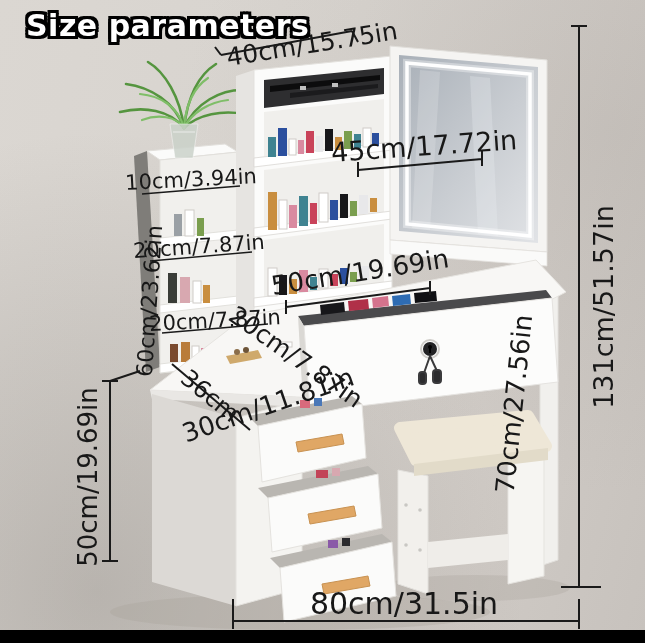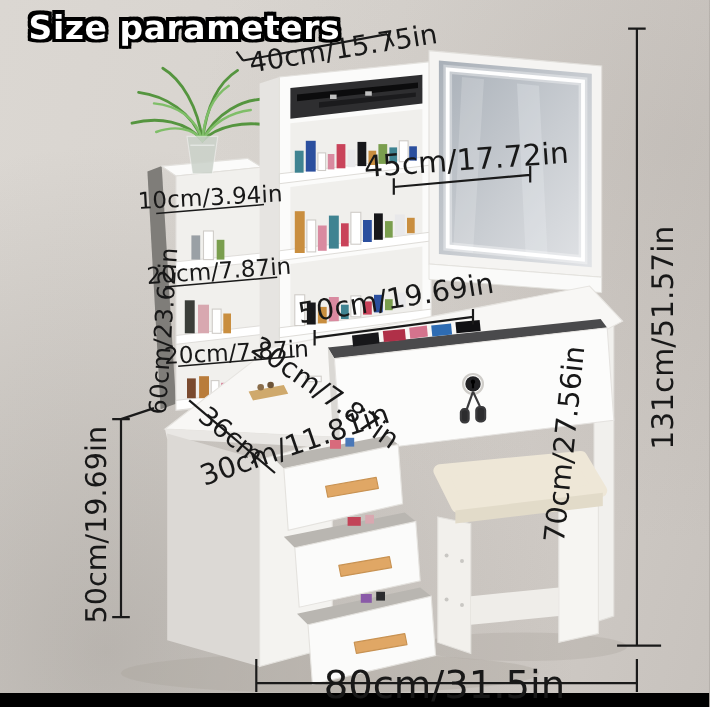--- a/index.html
+++ b/index.html
@@ -251,16 +251,16 @@
   <div class="dim" style="left:199px;top:247px;font-size:21px;transform:translate(-50%,-50%) rotate(-4deg);">20cm/7.87in</div>
   <div class="dim" style="left:150px;top:301px;font-size:22px;transform:translate(-50%,-50%) rotate(-86deg);">60cm/23.62in</div>
   <div class="dim" style="left:215px;top:321px;font-size:21px;transform:translate(-50%,-50%) rotate(-3deg);">20cm/7.87in</div>
   <div class="dim" style="left:360px;top:272px;font-size:26px;transform:translate(-50%,-50%) rotate(-9deg);">50cm/19.69in</div>
   <div class="dim" style="left:296px;top:357px;font-size:25px;transform:translate(-50%,-50%) rotate(35deg);">20cm/7.87in</div>
   <div class="dim" style="left:210px;top:396px;font-size:24px;transform:translate(-50%,-50%) rotate(39deg);">36cm</div>
   <div class="dim" style="left:268px;top:405px;font-size:26px;transform:translate(-50%,-50%) rotate(-19deg);">30cm/11.81in</div>
   <div class="dim" style="left:88px;top:477px;font-size:26px;transform:translate(-50%,-50%) rotate(-90deg);">50cm/19.69in</div>
   <div class="dim" style="left:514px;top:404px;font-size:26px;transform:translate(-50%,-50%) rotate(-84deg);">70cm/27.56in</div>
   <div class="dim" style="left:603px;top:307px;font-size:27px;transform:translate(-50%,-50%) rotate(-90deg);">131cm/51.57in</div>
-  <div class="dim" style="left:404px;top:604px;font-size:35px;transform:translate(-50%,-50%);margin-top:20px;">80cm/31.5in</div>
+  <div class="dim" style="left:404px;top:604px;font-size:30px;transform:translate(-50%,-50%);">80cm/31.5in</div>
 
   <div class="bottom-bar"></div>
 </div>
 
 </body></html>

